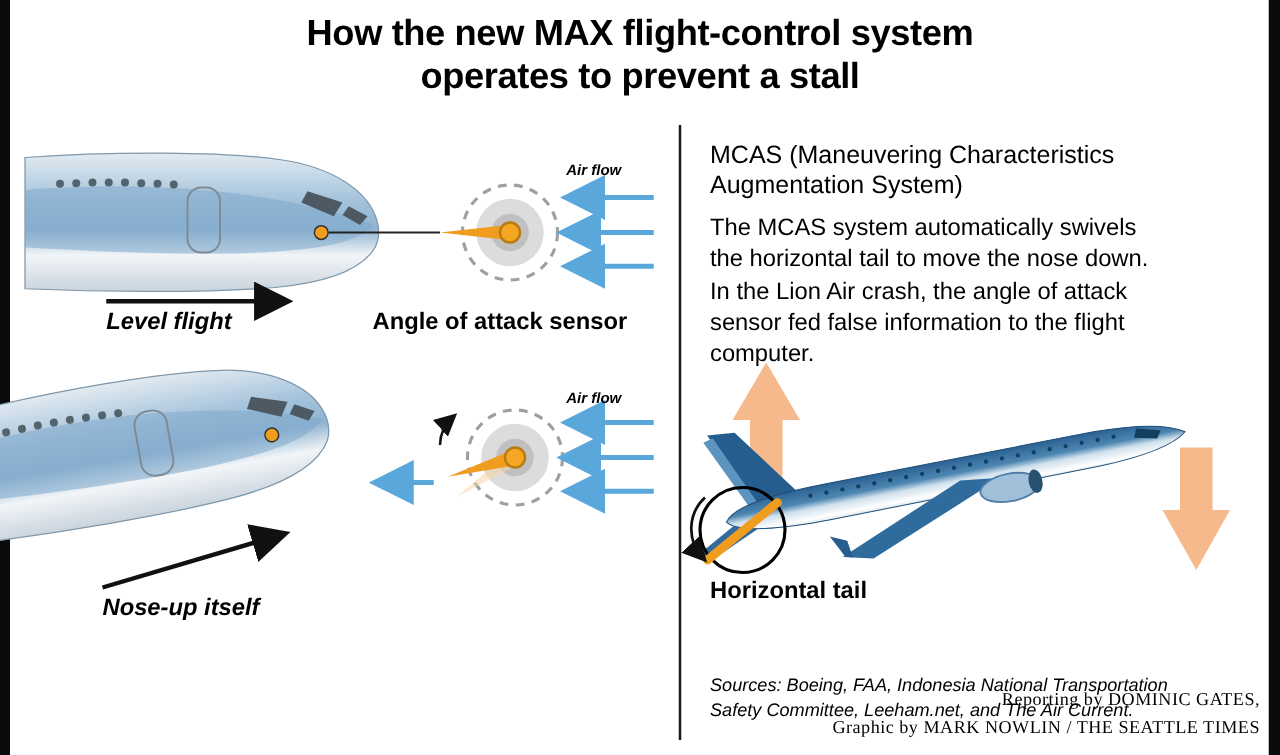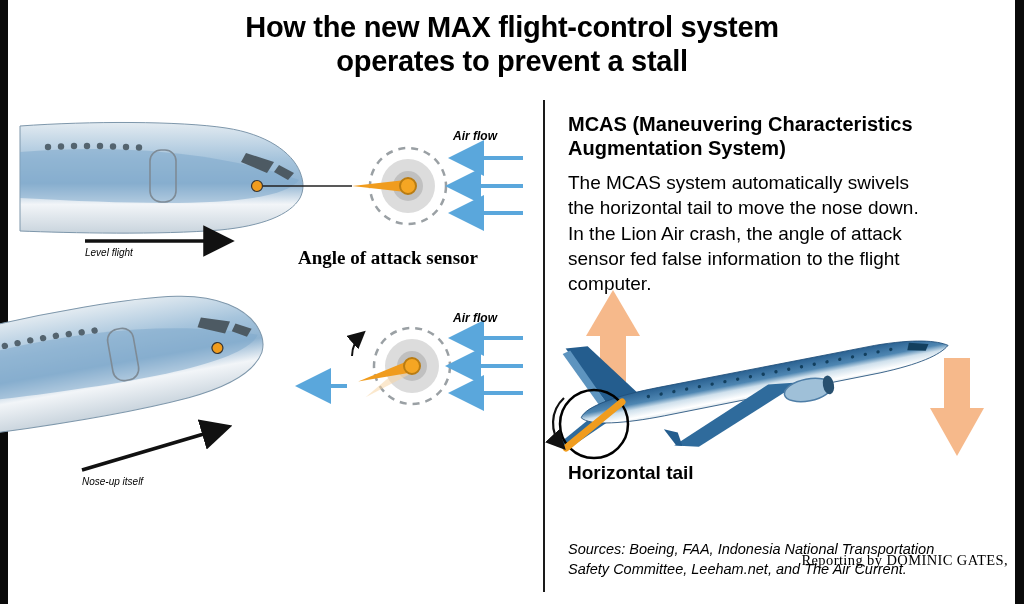--- a/index.html
+++ b/index.html
@@ -6,24 +6,24 @@
   .stage{position:relative;width:1024px;height:604px;background:#ffffff;overflow:hidden;
          font-family:"Liberation Sans", sans-serif;color:#000000;}
   .abs{position:absolute;}
   .edge{position:absolute;top:0;bottom:0;width:8px;background:#0a0a0a;}
   .edge.left{left:0;}
   .edge.right{right:0;width:9px;}
   .title{left:0;right:0;top:10px;text-align:center;font-size:29px;font-weight:800;
          line-height:1.18;letter-spacing:-0.3px;white-space:pre-line;}
   .divider{left:543px;top:100px;width:2px;height:492px;background:#1a1a1a;}
   .airflow{font-style:italic;font-size:12px;font-weight:600;}
-  .flight-label{font-style:italic;font-size:10px;font-weight:400;}
+  .flight-label{font-style:italic;font-size:19px;font-weight:700;}
   .caption{font-size:19px;line-height:1.27;white-space:pre-line;}
-  .caption .b{font-weight:800;font-family:Liberation Serif, serif;}
-  .r-heading{font-size:20px;font-weight:700;line-height:1.22;white-space:pre-line;}
+  .caption .b{font-weight:800;}
+  .r-heading{font-size:20px;font-weight:400;line-height:1.22;white-space:pre-line;}
   .r-body{font-size:19px;line-height:1.33;white-space:pre-line;}
   .tail-label{font-size:19px;font-weight:800;}
   .sources{font-size:14.5px;font-style:italic;line-height:1.38;white-space:pre-line;margin-top:32px;}
   .credits{font-family:"Liberation Serif", serif;font-size:14.5px;line-height:1.5;
            text-align:right;letter-spacing:0.4px;}
 </style>
 </head>
 <body>
 
 <div class="stage">
@@ -202,15 +202,16 @@
 the horizontal tail to move the nose down.
 In the Lion Air crash, the angle of attack
 sensor fed false information to the flight
 computer.</div>
 
   <div class="abs sources" style="left:568px;top:507px;width:430px">Sources: Boeing, FAA, Indonesia National Transportation
 Safety Committee, Leeham.net, and The Air Current.</div>
 
   <div class="abs credits" style="left:560px;top:550px;width:448px">
     <div>Reporting by DOMINIC GATES,</div>
+    <div>Graphic by MARK NOWLIN / THE SEATTLE TIMES</div>
   </div>
 
 </div>
 
 </body></html>

